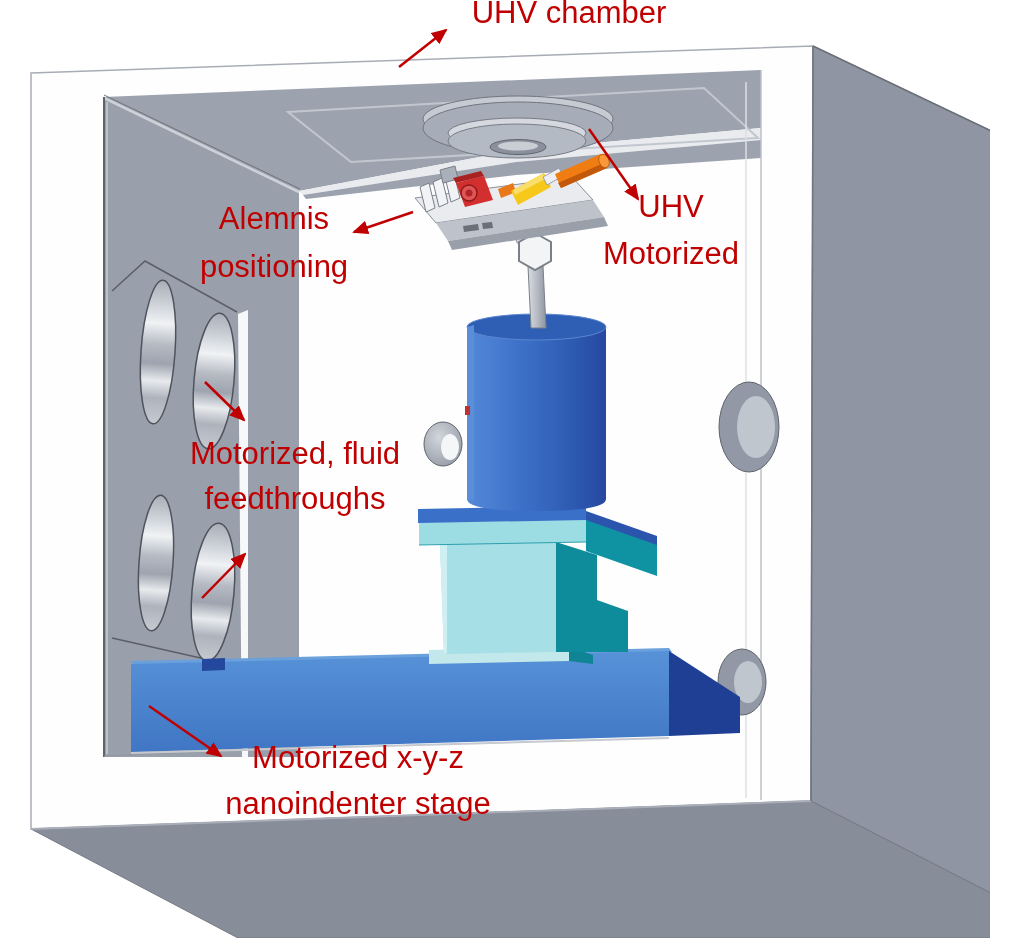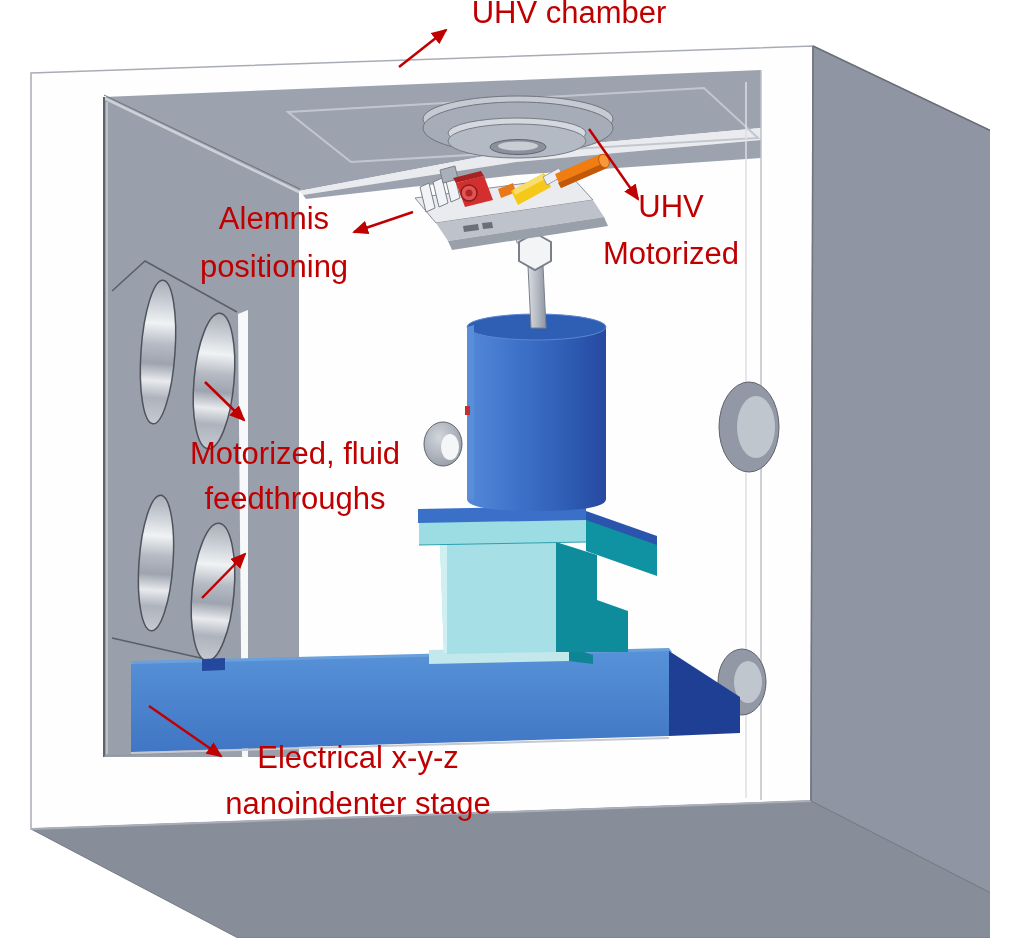--- a/index.html
+++ b/index.html
@@ -199,17 +199,17 @@
   <div>UHV</div>
   <div>Motorized</div>
 </div>
 
 <div class="label" id="label-feedthroughs" style="left:279px;top:431px;">
   <div>Motorized, fluid</div>
   <div>feedthroughs</div>
 </div>
 
 <div class="label" id="label-stage" style="left:342px;top:735px;">
-  <div>Electrical x-y-z</div>
+  <div>Motorized x-y-z</div>
   <div>nanoindenter stage</div>
 </div>
 
 </div>
 
 </body></html>

